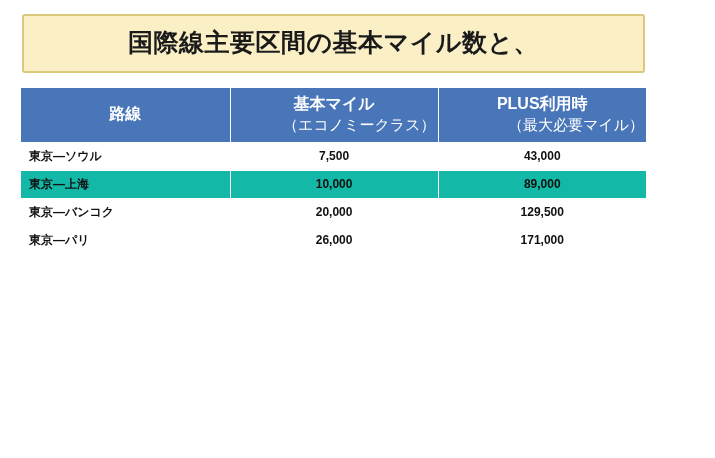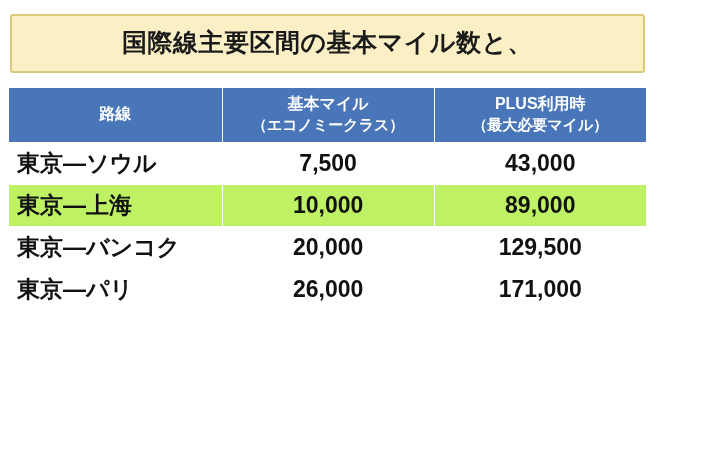--- a/index.html
+++ b/index.html
@@ -11,21 +11,21 @@
     height: 458px;
     background: #ffffff;
     font-family: "Liberation Sans", sans-serif;
     overflow: hidden;
   }
   .page {
     position: relative;
     width: 663px;
     height: 458px;
     box-sizing: border-box;
-    padding: 14px 16px 0 8px;
+    padding: 14px 16px 0 20px;
   }
   .title-box {
     background: #fbf0c5;
     border: 2px solid #d9c97a;
     border-radius: 3px;
     padding: 10px 0 12px 0;
     text-align: center;
     margin: 0 2px 14px 2px;
   }
   .title-line {
@@ -47,42 +47,43 @@
     font-size: 16px;
     font-weight: bold;
     text-align: center;
     padding: 6px 2px 8px 2px;
     border: 1px solid #ffffff;
     line-height: 1.3;
   }
   table.miles th .sub {
     display: block;
     font-size: 15px;
-    font-weight: bold;
+    font-weight: normal;
+    text-align: right;
   }
   table.miles td {
-    font-size: 23px;
+    font-size: 12px;
     color: #111111;
     padding: 6px 6px;
     border: 1px solid #ffffff;
     font-weight: bold;
     line-height: 1.25;
   }
   table.miles td.route {
     text-align: left;
     padding-left: 8px;
   }
   table.miles td.num {
     text-align: center;
   }
   tr.odd td {
     background: #ffffff;
   }
   tr.even td {
-    background: #bef264;
+    background: #14b8a6;
   }
   col.c1 { width: 33.5%; }
   col.c2 { width: 33.2%; }
   col.c3 { width: 33.3%; }
 </style>
 </head>
 <body>
 
 <div class="page">
 

